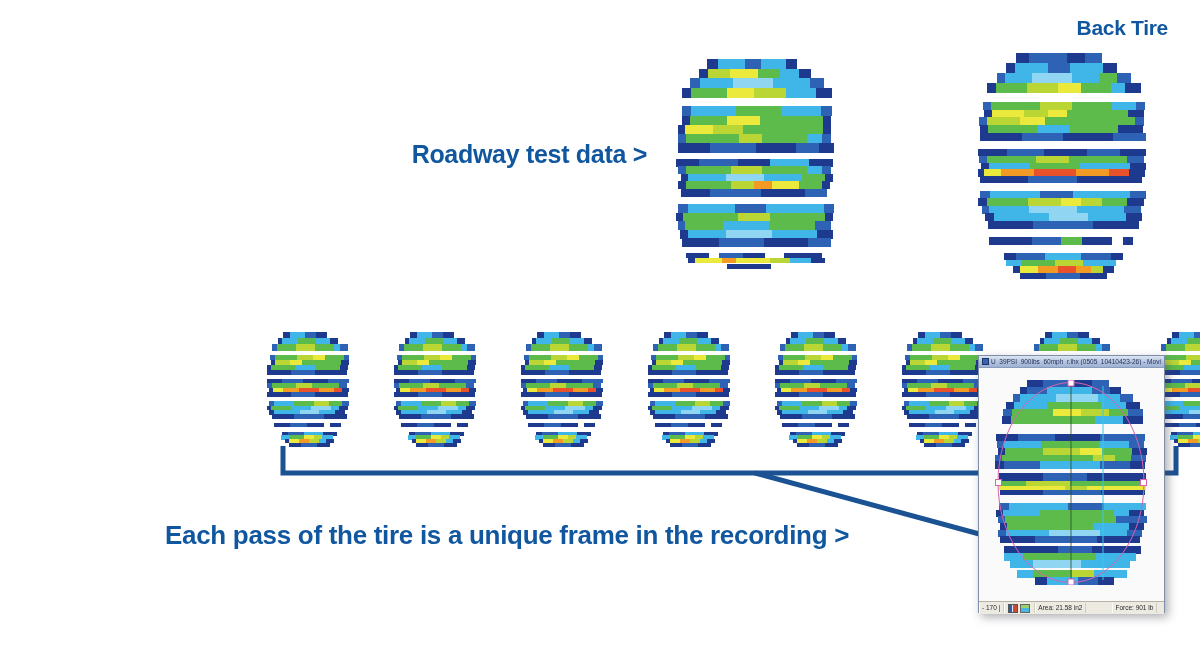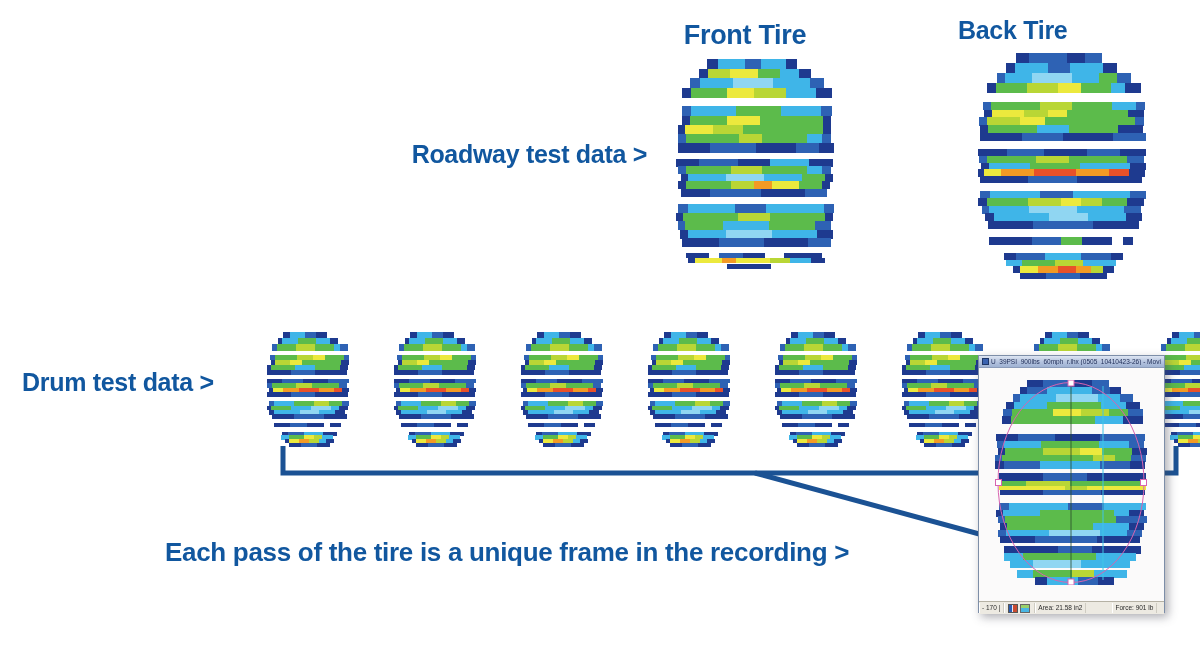--- a/index.html
+++ b/index.html
@@ -1,23 +1,23 @@
 <!DOCTYPE html>
 <html><head>
 <meta charset="utf-8">
 <style>
   html,body{margin:0;padding:0;background:#fff;}
   #canvas{position:relative;width:1200px;height:646px;overflow:hidden;background:#fff;
           font-family:"Liberation Sans",sans-serif;}
   .heading{position:absolute;font-weight:bold;color:#11579f;letter-spacing:-0.3px;white-space:nowrap;}
   #front-label{left:640px;top:20px;width:210px;text-align:center;font-size:27px;}
-  #back-label{left:958px;top:16px;width:210px;text-align:left;font-size:25px;}
+  #back-label{left:958px;top:16px;width:210px;text-align:right;font-size:21px;}
   #roadway-label{left:340px;top:140px;width:307px;text-align:right;font-size:25px;}
   #drum-label{left:22px;top:368px;font-size:25px;}
-  #eachpass-label{left:165px;top:537px;font-size:26px;}
+  #eachpass-label{left:165px;top:520px;font-size:26px;}
   svg.fp{position:absolute;shape-rendering:crispEdges;}
   #front-fp{left:676px;top:59px;}
   #back-fp{left:978px;top:53px;}
   .drum-fp{top:332px;}
   #bracket-svg{position:absolute;left:0;top:0;z-index:5;}
   
   #meas-window{position:absolute;left:978px;top:355px;width:187px;height:258px;z-index:10;
     background:#fbfafa;border:1px solid #7d8ea8;box-shadow:3px 4px 9px rgba(70,70,85,.45);
     box-sizing:border-box;}
   #titlebar{height:11px;display:flex;align-items:center;gap:2px;padding:0 3px;
@@ -36,24 +36,22 @@
   #ico-film{background:linear-gradient(90deg,#2b5cb0 35%,#e8e8f2 35% 55%,#c84a30 55%);border:0.5px solid #555;}
   #ico-grid{background:
      linear-gradient(#9ad06a 0 3px,#49b6e4 3px);border:0.5px solid #666;}
   #force-seg{margin-left:26px;}
 </style>
 </head>
 <body>
 
 <div id="canvas">
 
-  <div id="front-label" class="heading">Front Tire</div>
   <div id="back-label" class="heading">Back Tire</div>
   <div id="roadway-label" class="heading">Roadway test data &gt;</div>
-  <div id="drum-label" class="heading">Drum test data &gt;</div>
   <div id="eachpass-label" class="heading">Each pass of the tire is a unique frame in the recording &gt;</div>
 
   <svg id="front-fp" class="fp" width="158" height="210" viewBox="0 0 158 210">
       <rect x="31.1" y="0.0" width="11.4" height="10.0" fill="#1e3a8f"></rect>
       <rect x="41.8" y="0.0" width="27.5" height="10.0" fill="#3fb5e8"></rect>
       <rect x="68.7" y="0.0" width="16.7" height="10.0" fill="#2e62b4"></rect>
       <rect x="84.9" y="0.0" width="25.7" height="10.0" fill="#3fb5e8"></rect>
       <rect x="110.0" y="0.0" width="11.4" height="10.0" fill="#1e3a8f"></rect>
       <rect x="22.7" y="9.7" width="9.5" height="10.0" fill="#1e3a8f"></rect>
       <rect x="31.6" y="9.7" width="22.8" height="10.0" fill="#b9d635"></rect>

